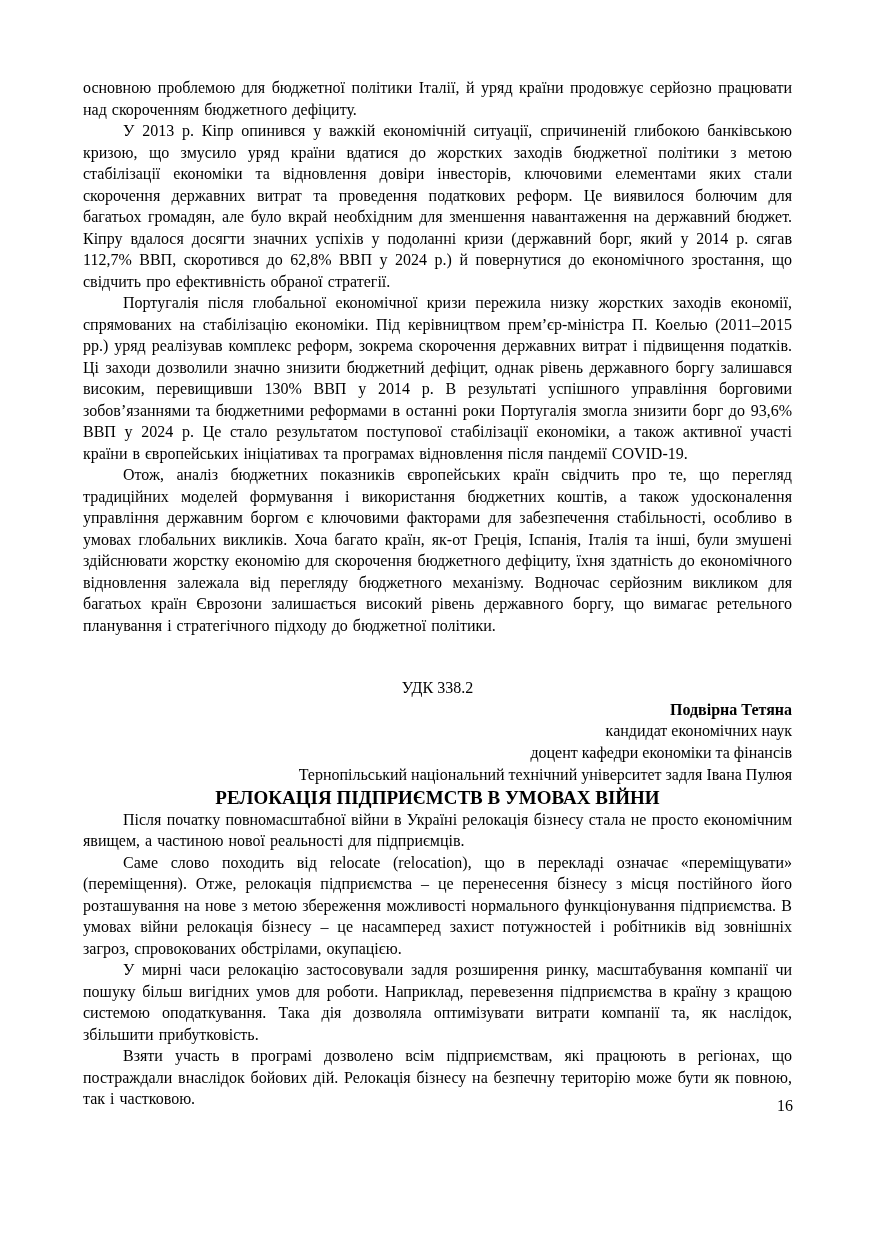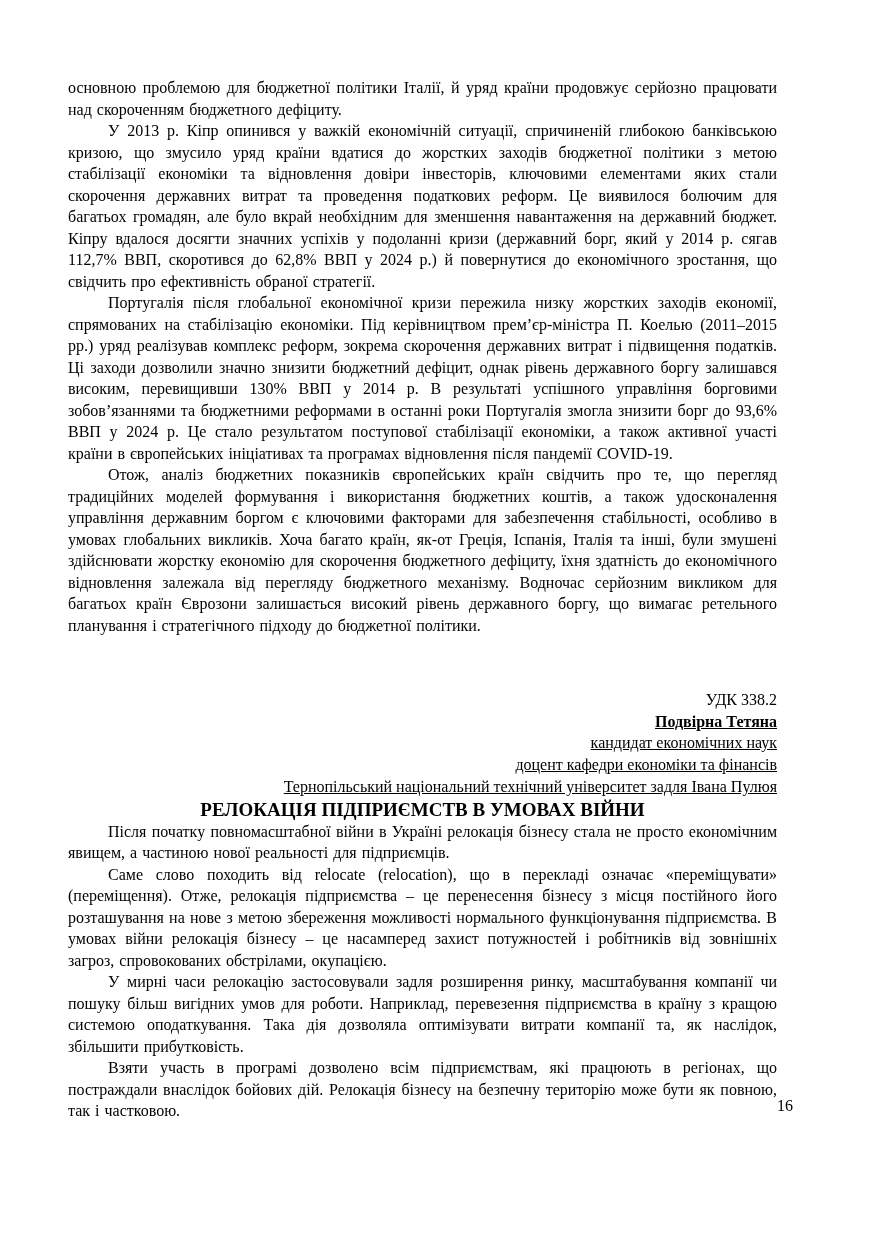--- a/index.html
+++ b/index.html
@@ -12,44 +12,43 @@
     width: 877px;
     height: 1240px;
     background: #ffffff;
     color: #000000;
     font-family: "Liberation Serif", "DejaVu Serif", serif;
     overflow: hidden;
     box-sizing: border-box;
   }
   .content {
     position: absolute;
-    left: 68px;
+    left: 83px;
     top: 77px;
     width: 709px;
     font-size: 16px;
     line-height: 21.5px;
     text-align: justify;
   }
   .para {
     margin: 0;
     text-indent: 40px;
     word-spacing: 1px;
   }
   .para.no-indent {
     text-indent: 0;
   }
   .udc {
-    margin-top: 53px;
-    text-align: right;
+    margin-top: 41px;
+    text-align: center;
     text-indent: 0;
   }
   .author-block {
     text-align: right;
     line-height: 21.8px;
-    text-decoration: underline;
   }
   .author-name {
     font-weight: bold;
   }
   .article-title {
     margin: 1px 0 0 0;
     padding: 0;
     font-size: 19px;
     line-height: 22px;
     font-weight: bold;

